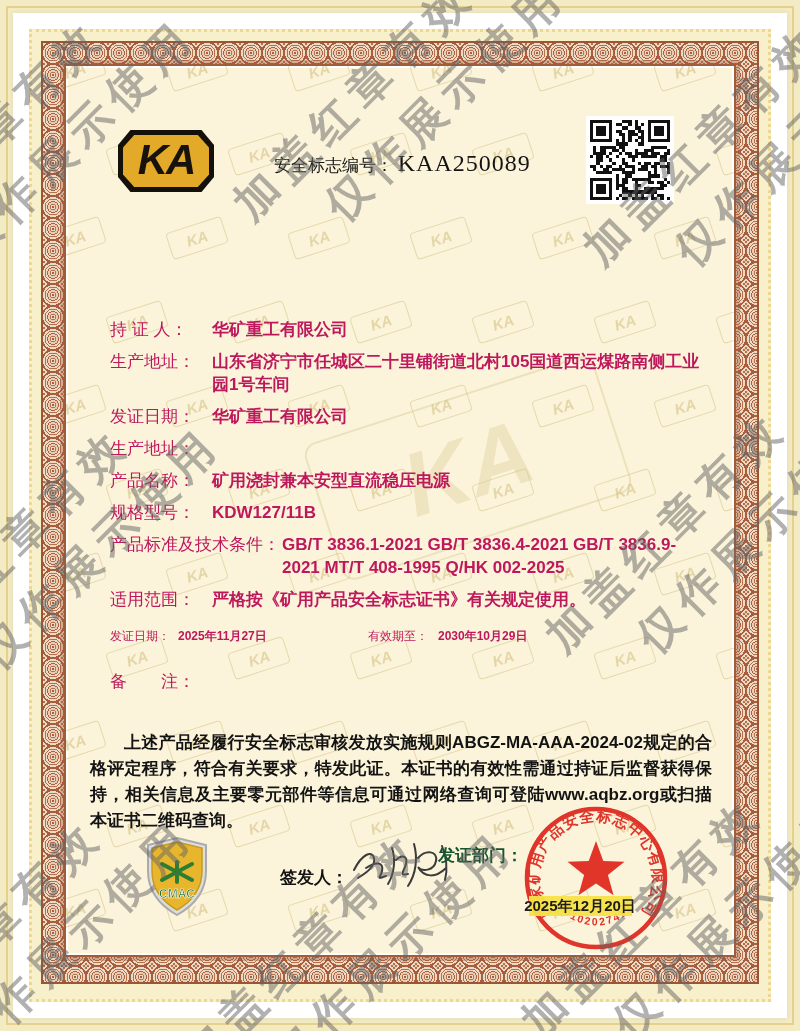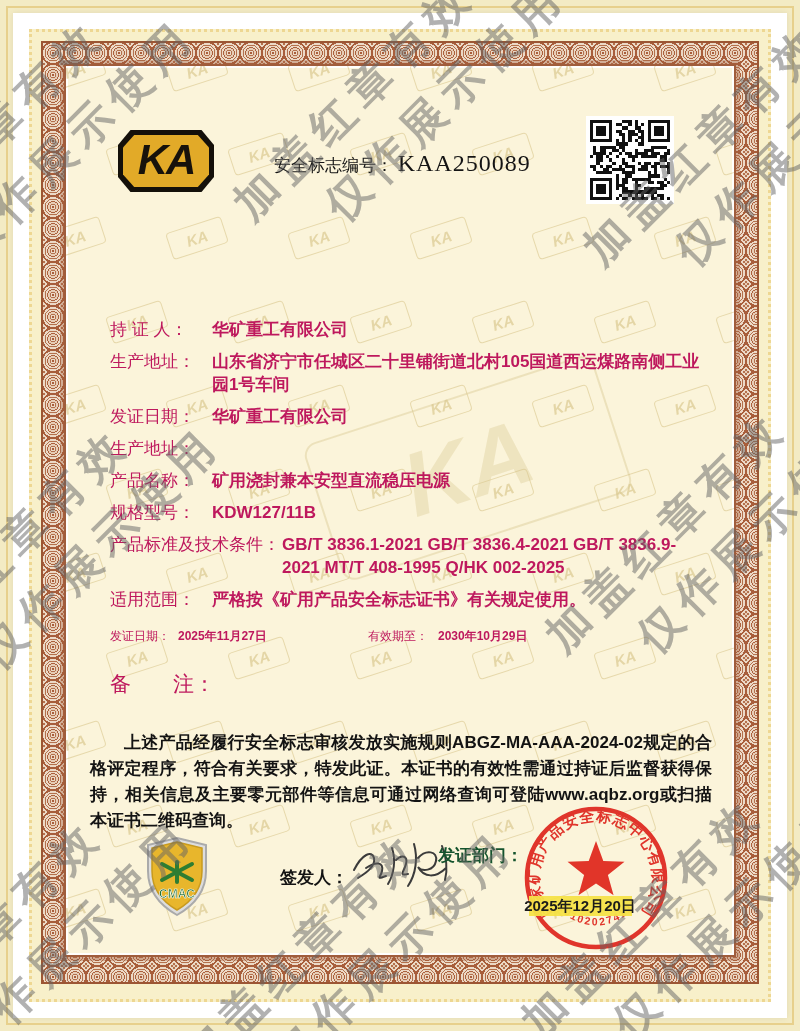--- a/index.html
+++ b/index.html
@@ -31,21 +31,21 @@
   
   .fields{position:absolute;left:44px;right:26px;top:252px;color:#be185d;}
   .frow{display:flex;margin-bottom:9px;line-height:23px;font-size:17px;}
   .flabel{white-space:nowrap;min-width:100px;flex:0 0 auto;}
   .fvalue{font-weight:bold;padding-left:2px;}
   .dates-row{display:flex;margin-top:14px;font-size:12px;line-height:23px;}
   .dates-row .flabel{min-width:0;}
   .dates-row .dv1{font-weight:bold;width:178px;margin-left:8px;}
   .dates-row .dv2{font-weight:bold;margin-left:10px;text-align:center;}
   .dates-row .vlabel{margin-left:12px;white-space:nowrap;}
-  .remark-row{margin-top:22px;font-size:21px;}
+  .remark-row{margin-top:22px;font-size:17px;}
   
   .statement{position:absolute;left:24px;right:22px;top:664px;font-size:17px;line-height:26px;font-weight:bold;color:#131313;text-align:justify;text-indent:2em;}
   
   .cmac{position:absolute;left:78px;top:770px;}
   .cmac text{font-family:"Liberation Sans",sans-serif;}
   .signer-label{position:absolute;left:214px;top:800px;font-size:17px;font-weight:bold;color:#131313;}
   .signature{position:absolute;left:282px;top:768px;}
   .dept-label{position:absolute;left:372px;top:778px;font-size:17px;font-weight:bold;color:#14532d;}
   .seal{position:absolute;left:455px;top:737px;opacity:.95;}
   

